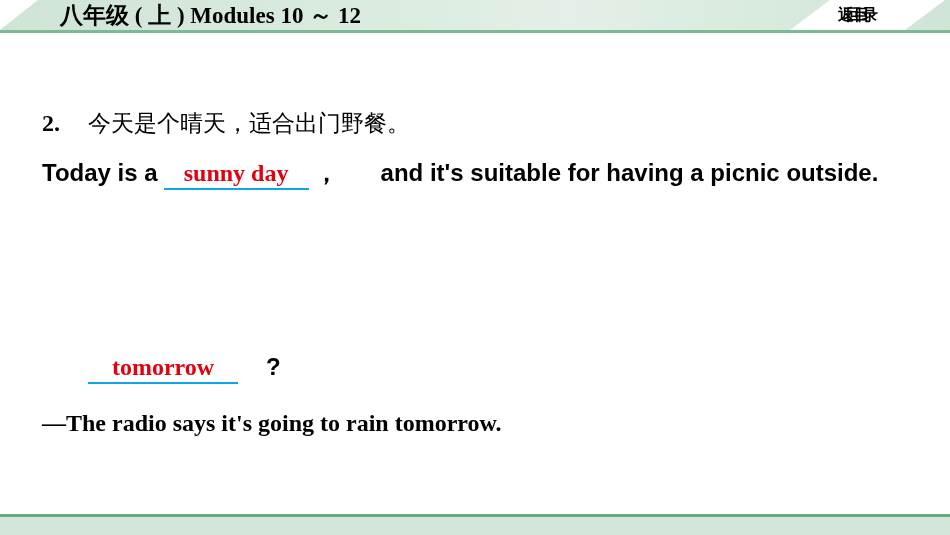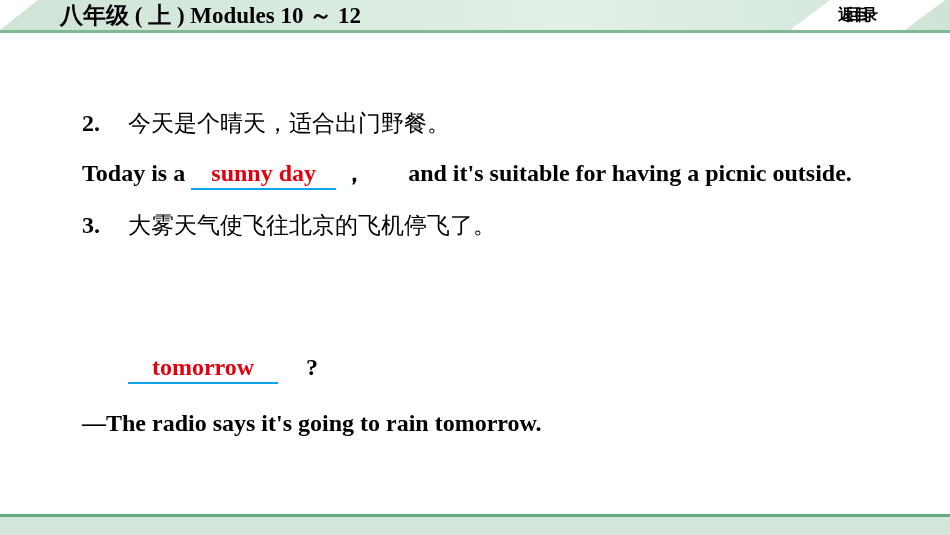--- a/index.html
+++ b/index.html
@@ -99,33 +99,32 @@
     top: 34px;
     width: 950px;
     height: 480px;
   }
   .line {
     position: absolute;
     white-space: nowrap;
     font-size: 24px;
     font-weight: bold;
     line-height: 30px;
-    margin-left: 40px;
   }
   .cn {
     font-family: "DejaVu Sans", "Liberation Sans", sans-serif;
     font-weight: normal;
     font-size: 23px;
   }
   .num {
     font-family: "Liberation Serif", serif;
     font-weight: bold;
   }
   .en {
-    font-family: Liberation Serif, serif;
+    font-family: Liberation Sans, sans-serif;
     font-weight: bold;
   }
   .ans {
     color: #e2000f;
     font-family: "Liberation Serif", "DejaVu Serif", serif;
     font-weight: bold;
   }
   .blank {
     display: inline-block;
     border-bottom: 2px solid #0ea5e9;
@@ -176,25 +175,20 @@
   </div>
 
   <div class="line" id="l2-en">
     <span class="en">Today is a</span>
     <span class="blank blank-sunny ans">sunny day</span>
     <span class="en">，</span>
     <span class="gap-md"></span>
     <span class="en">and it's suitable for having a picnic outside.</span>
   </div>
 
-  <div class="line" id="l3-cn">
-    <span class="num">3.</span>
-    <span class="gap-sm"></span>
-    <span class="cn">大雾天气使飞往北京的飞机停飞了。</span>
-  </div>
 
 
 
   <div class="line" id="l5">—The radio says it's going to rain tomorrow.</div>
 
   <div class="line" id="l4-b">
     <span class="blank blank-q2 ans">tomorrow</span>
     <span class="gap-sm"></span>
     <span class="en">?</span>
   </div>

